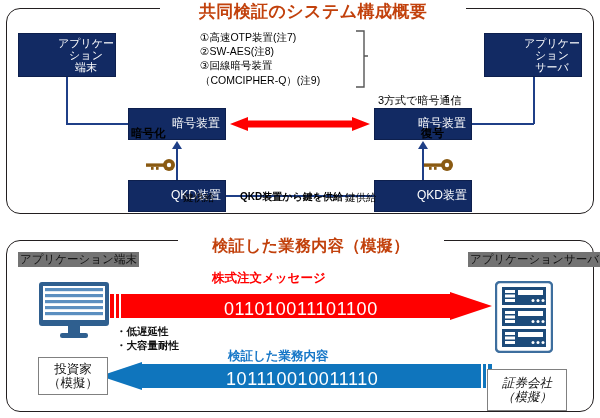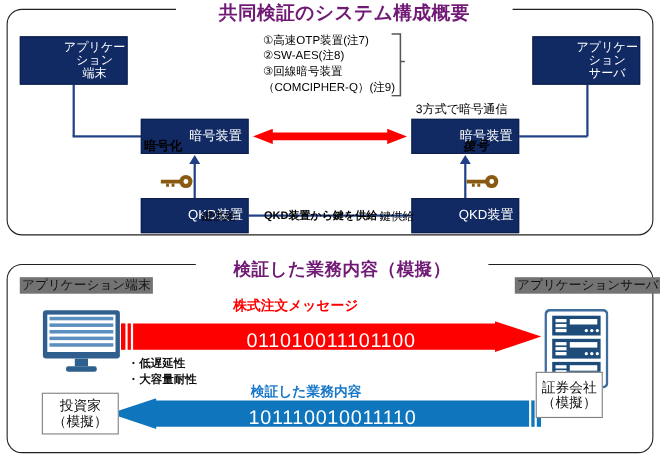--- a/index.html
+++ b/index.html
@@ -25,21 +25,21 @@
     background: #ffffff;
   }
   #panel-top    { left: 6px;  top: 8px;   width: 588px; height: 206px; }
   #panel-bottom { left: 6px;  top: 240px; width: 588px; height: 172px; }
 
   
   .panel-title {
     position: absolute;
     background: #ffffff;
     font-weight: bold;
-    color: #701a75;
+    color: #c2410c;
     white-space: nowrap;
     text-align: center;
     letter-spacing: 0.4px;
   }
   #title-top {
     left: 160px; top: 2px; width: 290px;
     font-size: 17px; line-height: 20px;
     padding: 0 8px;
   }
   #title-bottom {
@@ -120,36 +120,36 @@
   
   .label {
     position: absolute;
     font-size: 11px;
     color: #000000;
     white-space: nowrap;
     line-height: 1.25;
     margin-top: 34px;
   }
   #label-encrypt  { left: 131px; top: 92px;  font-weight: bold; font-size: 11.5px; }
-  #label-decrypt  { left: 421px; top: 92px;  font-weight: bold; font-size: 11.5px; font-style: italic; }
+  #label-decrypt  { left: 421px; top: 92px;  font-weight: bold; font-size: 11.5px; }
   #label-keysup-l { left: 183px; top: 157px; font-size: 10.5px; }
   #label-keysup-r { left: 345px; top: 157px; font-size: 10.5px; }
   #label-qkd-mid  { left: 240px; top: 157px; font-size: 10px; font-weight: bold; }
   #label-3method  { left: 378px; top: 60px;  font-size: 11px; }
 
   
   #method-list {
     position: absolute;
     left: 200px;
     top: 30px;
     font-size: 10.5px;
     line-height: 14.2px;
     white-space: nowrap;
   }
-  #method-list div { color: #000; margin-left: 39px; }
+  #method-list div { color: #000; }
 
   
   #method-brace {
     position: absolute;
     left: 355px;
     top: 30px;
     width: 14px;
     height: 58px;
   }
 
@@ -179,21 +179,21 @@
     display: flex;
     align-items: center;
     justify-content: center;
     text-align: center;
     font-size: 12.5px;
     line-height: 1.15;
     white-space: pre-line;
     box-sizing: border-box;
   }
   #box-investor  { left: 38px;  top: 357px; width: 70px; height: 38px; }
-  #box-brokerage { left: 487px; top: 338px; width: 61px; height: 42px; }
+  #box-brokerage { left: 487px; top: 369px; width: 80px; height: 42px; font-style: italic; }
 
   
   #monitor-icon { position: absolute; left: 38px; top: 281px; width: 72px; height: 58px; }
   
   #server-icon  { position: absolute; left: 495px; top: 281px; width: 58px; height: 72px; }
 
   
   #arrow-order    { position: absolute; left: 110px; top: 292px; width: 382px; height: 28px; }
   #arrow-response { position: absolute; left: 100px; top: 362px; width: 392px; height: 28px; }
 

